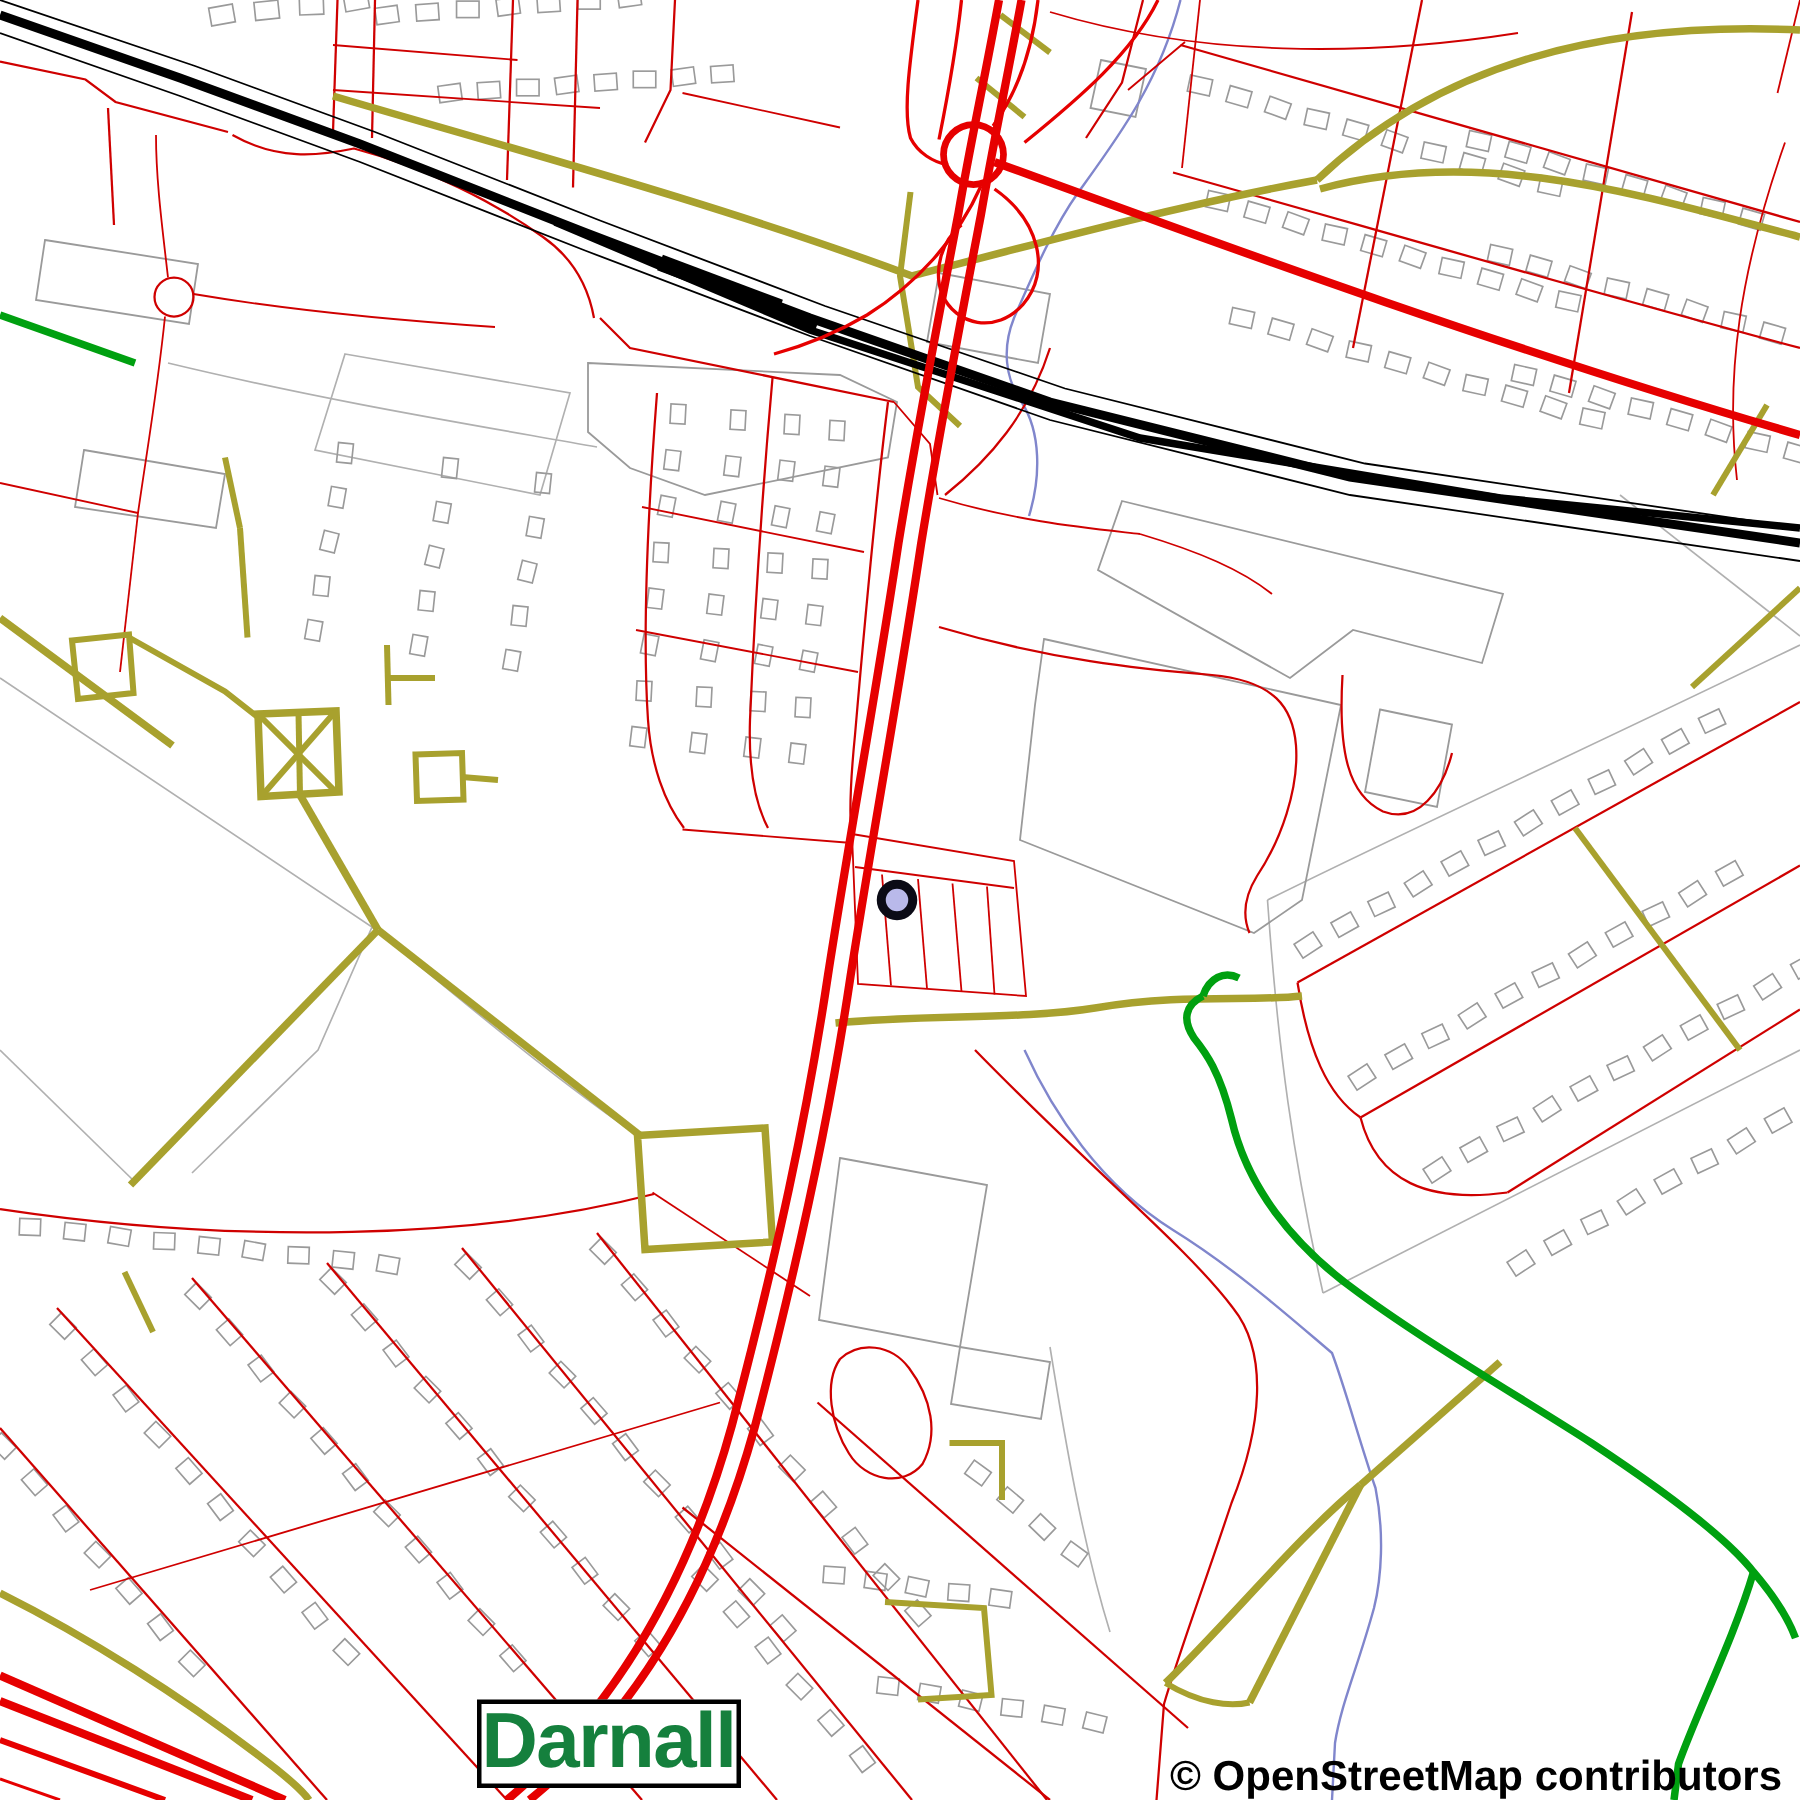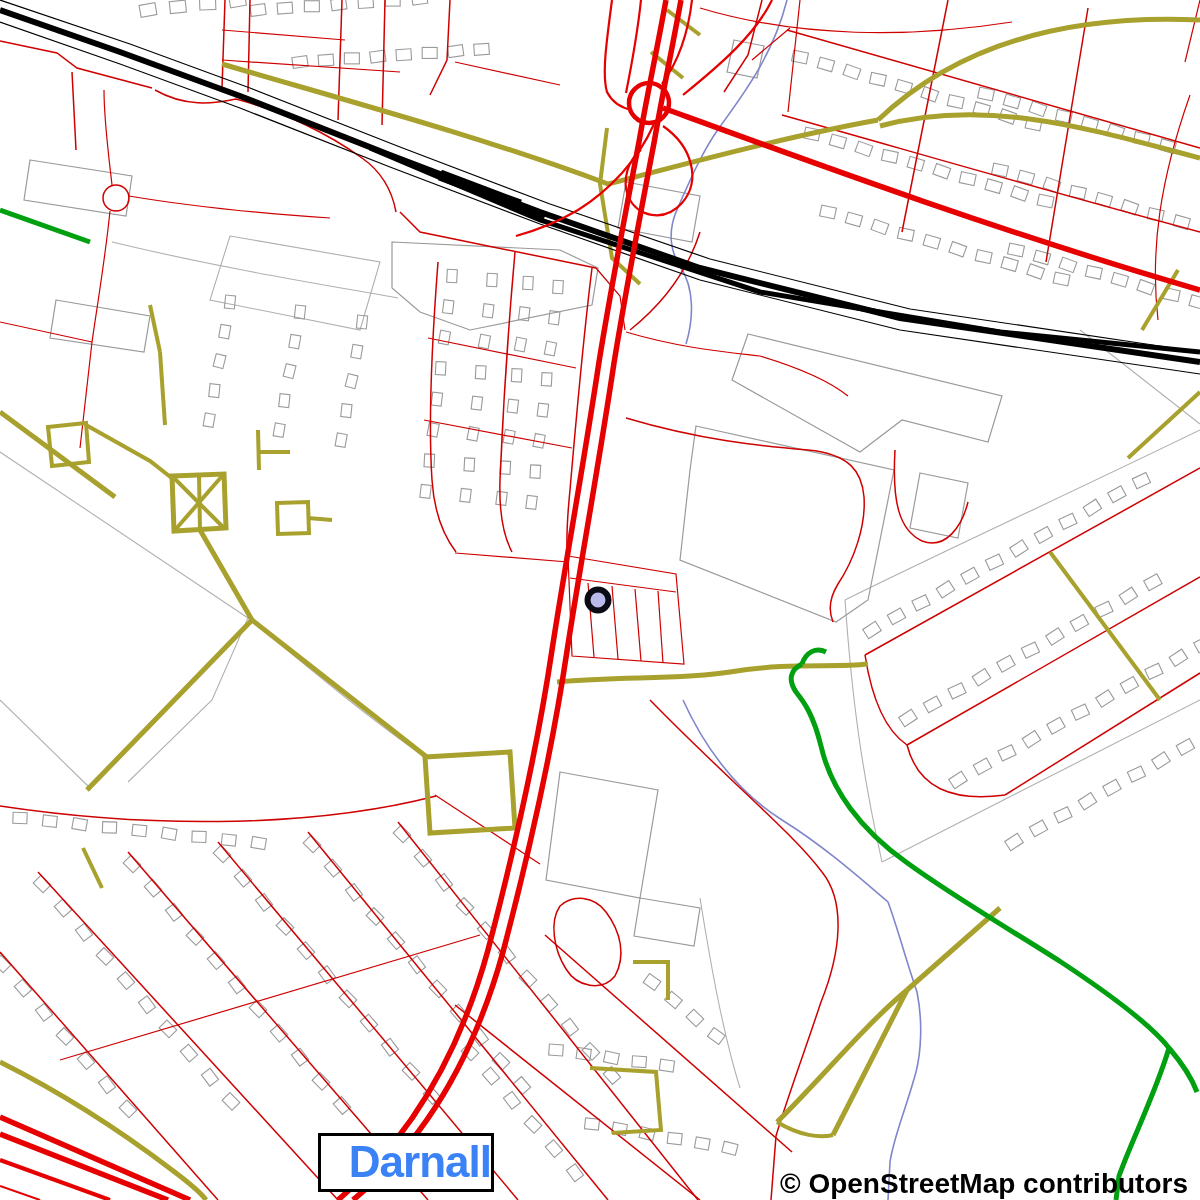--- a/index.html
+++ b/index.html
@@ -12,22 +12,22 @@
   .bld      {stroke:var(--c-building);stroke-width:1.1;fill:none;}
   .water    {stroke:var(--c-water);stroke-width:1.6;fill:none;}
   .street   {stroke:var(--c-street);stroke-width:1.5;fill:none;}
   .street2  {stroke:var(--c-street);stroke-width:1.2;fill:none;}
   .path     {stroke:var(--c-path);stroke-width:5;fill:none;}
   .path-thin{stroke:var(--c-path);stroke-width:4;fill:none;}
   .green    {stroke:var(--c-green);stroke-width:5;fill:none;}
   .rail     {stroke:var(--c-rail);fill:none;}
   .motor    {stroke:var(--c-motorway);fill:none;}
   #place-label{position:absolute;left:318px;top:1133px;width:170px;height:53px;background:#fff;
-      border:3px solid #000;color:#3b82f6;font-weight:bold;font-size:44px;line-height:51px;
-      text-align:right;letter-spacing:-1px;}
+      border:3px solid #000;color:#15803d;font-weight:bold;font-size:52px;line-height:51px;
+      text-align:left;letter-spacing:-1px;}
   #attribution{position:absolute;right:12px;bottom:2px;text-align:right;color:#000;
       font-weight:bold;font-size:28px;line-height:29px;}
 </style>
 </head>
 <body>
 
 <div id="map-root" style="--c-bg: #ffffff; --c-motorway: #e60000; --c-street: #cf0000; --c-path: #a8a12e; --c-green: #00a010; --c-rail: #000000; --c-water: #8086cc; --c-building: #9a9a9a; --c-parcel: #b0b0b0;">
 <svg width="1200" height="1200" viewBox="0 0 1200 1200">
 
   <g>

